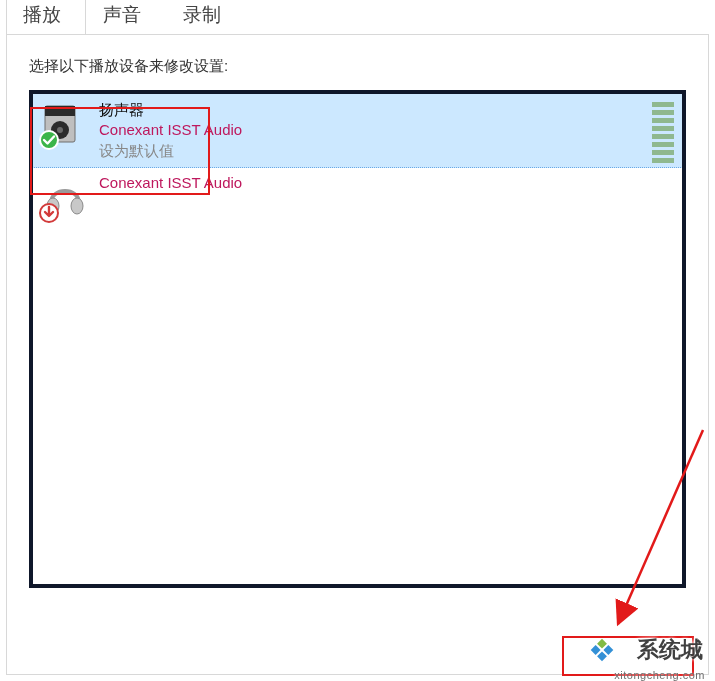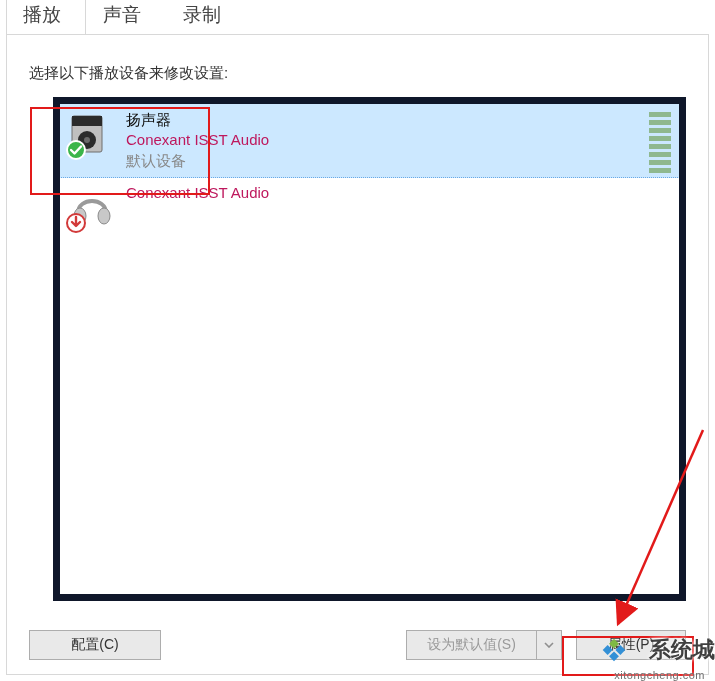--- a/index.html
+++ b/index.html
@@ -2,23 +2,23 @@
 <html><head>
 <meta charset="utf-8">
 <style>
   html,body{margin:0;padding:0;font-family:"Microsoft YaHei","Segoe UI",sans-serif;font-size:15px;color:#333;background:#fff;}
   .window{width:715px;height:681px;position:relative;box-sizing:border-box;background:#fff;overflow:hidden;}
   
   .tabs{display:flex;align-items:flex-end;height:34px;padding-left:6px;}
   .tab{padding:6px 24px 6px 16px;font-size:19px;color:#444;cursor:pointer;border:1px solid transparent;position:relative;top:1px;}
   .tab.active{background:#fff;border:1px solid #d8d8d8;border-bottom:1px solid #fff;}
   
-  .panel{position:absolute;left:6px;right:6px;top:34px;bottom:6px;border:1px solid #d8d8d8;background:#fff;box-sizing:border-box;padding:29px 22px 14px 22px;}
+  .panel{position:absolute;left:6px;right:6px;top:34px;bottom:6px;border:1px solid #d8d8d8;background:#fff;box-sizing:border-box;padding:22px 22px 14px 22px;}
   .instruction{font-size:15px;color:#333;margin-bottom:14px;}
-  .device-list{border:7px solid #0f172a;height:490px;overflow:auto;background:#fff;margin-left:24px;}
+  .device-list{border:4px solid #0f172a;height:490px;overflow:auto;background:#fff;}
   .device{display:flex;align-items:flex-start;padding:6px 8px 6px 8px;position:relative;cursor:default;}
   .device.selected{background:#cce8ff;border:1px dotted #6aa9e6;margin:-1px;}
   .device .icon-wrap{width:48px;height:48px;position:relative;margin-right:10px;flex:0 0 48px;}
   .device .texts{display:flex;flex-direction:column;line-height:1.35;}
   .dev-name{color:#111;}
   .dev-desc{color:#be185d;}
   .dev-status{color:#888;}
   
   .levelbars{position:absolute;right:8px;top:8px;display:flex;flex-direction:column;gap:3px;}
   .levelbars span{display:block;width:22px;height:5px;background:#8fb88f;}
@@ -29,21 +29,21 @@
   .btn{height:30px;border:1px solid #adadad;background:#e9e9e9;font-size:14px;color:#333;font-family:inherit;display:inline-flex;align-items:center;justify-content:center;cursor:pointer;}
   .btn:disabled{color:#9a9a9a;cursor:default;}
   .btn.configure{width:132px;}
   .spacer{flex:1;}
   .btn.setdefault{width:130px;border-right:none;}
   .btn.dd{width:26px;padding:0;}
   .btn.props{width:110px;margin-left:14px;}
   
   .arrow{position:absolute;pointer-events:none;}
   
-  .watermark{position:absolute;right:0;bottom:16px;display:flex;align-items:center;gap:20px;opacity:0.98;pointer-events:none;}
+  .watermark{position:absolute;right:12px;bottom:16px;display:flex;align-items:center;gap:20px;opacity:0.98;pointer-events:none;}
   .wm-text{font-family:"Microsoft YaHei";font-weight:bold;font-size:22px;color:#3d3d3d;text-shadow:0 0 4px #fff,0 0 4px #fff;}
   .wm-sub{position:absolute;right:10px;bottom:0;font-size:11px;color:#6c6c6c;letter-spacing:0.5px;text-shadow:0 0 3px #fff;}
   
   svg{display:block;}
 </style>
 </head>
 <body>
 <div class="window">
 
 <div class="tabs">
@@ -66,21 +66,21 @@
           <circle cx="19" cy="30" r="3" fill="#6a6a6a"></circle>
         </svg>
         <svg width="20" height="20" viewBox="0 0 20 20" style="position:absolute;left:-2px;bottom:-2px">
           <circle cx="10" cy="10" r="9" fill="#3bb54a" stroke="#fff" stroke-width="2"></circle>
           <path d="M5 10 L8.5 13.5 L15 6.5" stroke="#fff" stroke-width="2.4" fill="none" stroke-linecap="round" stroke-linejoin="round"></path>
         </svg>
       </div>
       <div class="texts">
         <span class="dev-name">扬声器</span>
         <span class="dev-desc">Conexant ISST Audio</span>
-        <span class="dev-status">默认设备</span>
+        <span class="dev-status">设为默认值</span>
       </div>
       <div class="levelbars">
         <span></span>
             <span></span>
             <span></span>
             <span></span>
             <span></span>
             <span></span>
             <span></span>
             <span></span>
@@ -98,31 +98,20 @@
           <circle cx="10" cy="10" r="9" fill="#fff" stroke="#d23a3a" stroke-width="2"></circle>
           <path d="M10 4 L10 12 M6 9 L10 13 L14 9" stroke="#d23a3a" stroke-width="2.4" fill="none" stroke-linecap="round" stroke-linejoin="round"></path>
         </svg>
       </div>
       <div class="texts">
         <span class="dev-desc">Conexant ISST Audio</span>
       </div>
     </div>
   </div>
 
-  <div class="button-row">
-    <button class="btn configure">配置(C)</button>
-    <div class="spacer"></div>
-    <button class="btn setdefault" disabled="">设为默认值(S)</button>
-    <button class="btn dd" disabled="">
-      <svg width="10" height="6" viewBox="0 0 10 6">
-            <path d="M1 1 L5 5 L9 1" stroke="#8f8f8f" stroke-width="1.6" fill="none"></path>
-          </svg>
-    </button>
-    <button class="btn props">属性(P)</button>
-  </div>
 </div>
 
 <div class="redbox" style="left:30px;top:107px;width:176px;height:84px;"></div>
 <div class="redbox" style="left:562px;top:636px;width:128px;height:36px;"></div>
 
 <svg class="arrow" width="715" height="681" style="left:0;top:0">
   <defs>
     <marker id="ah" markerWidth="12" markerHeight="12" refX="9" refY="5" orient="auto">
       <path d="M0 0 L10 5 L0 10 Z" fill="#e21a1a"></path>
     </marker>

